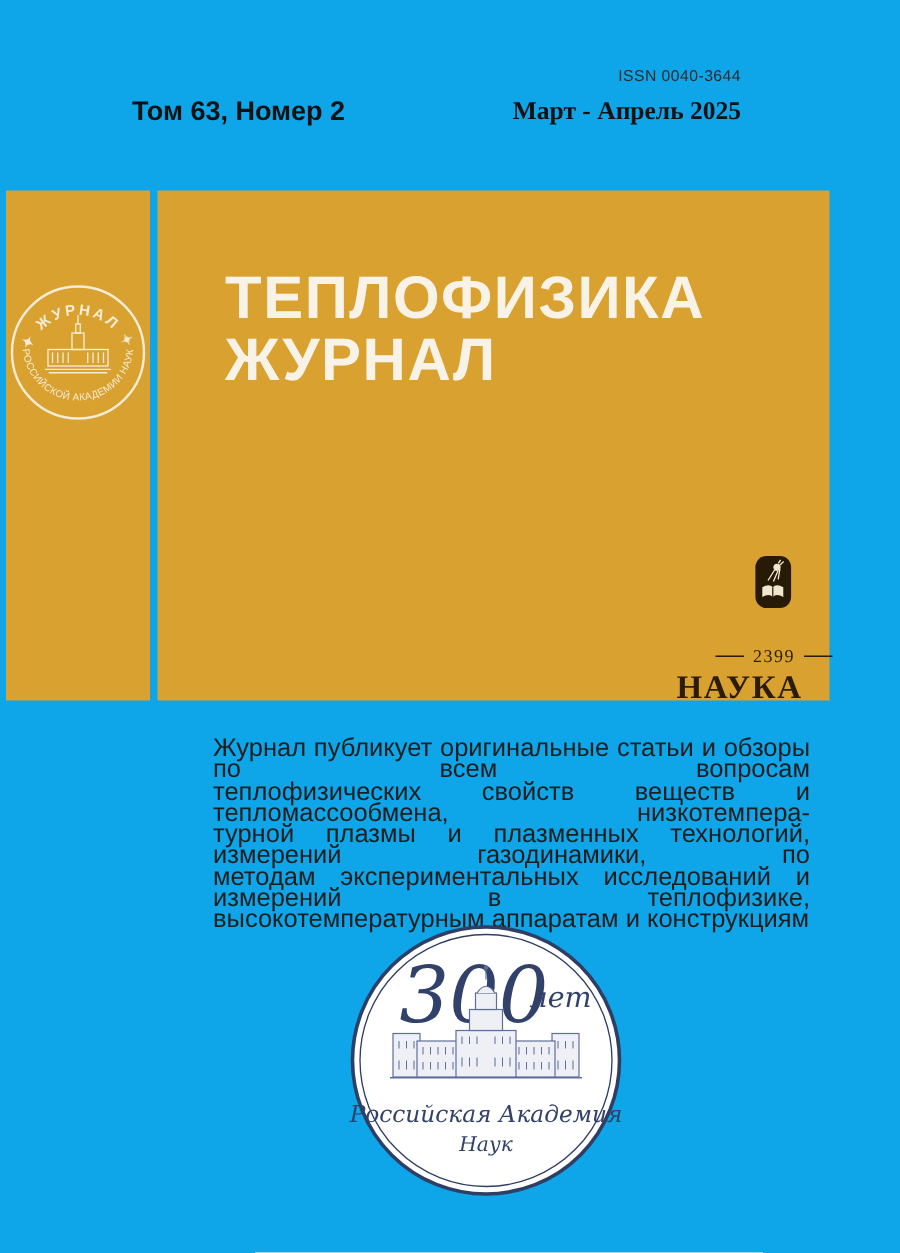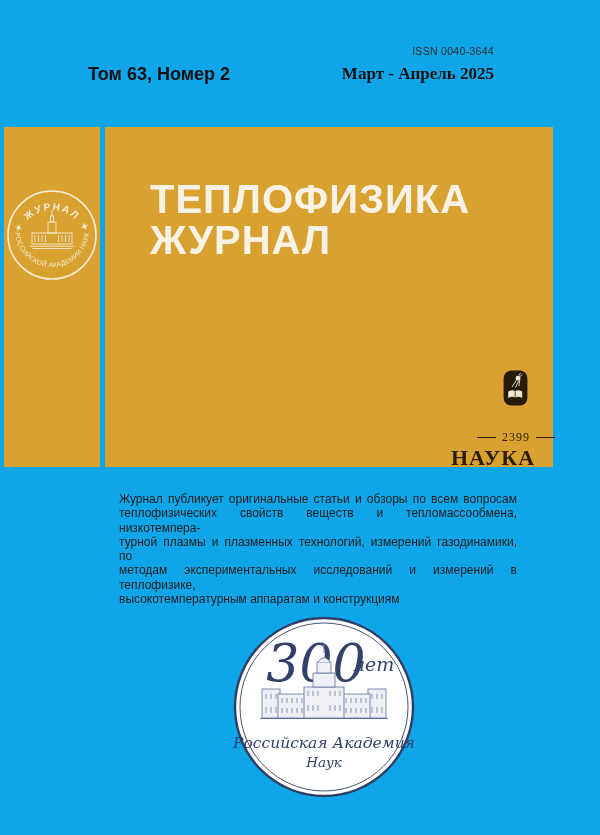--- a/index.html
+++ b/index.html
@@ -46,22 +46,22 @@
     position:absolute;left:346px;top:303px;width:130px;
     display:flex;align-items:center;justify-content:center;gap:6px;
     color:#2b1c06;
   }
   .pub-year-row .dash{width:19px;height:1.6px;background:#2b1c06;}
   .pub-year{
     font-family:"Liberation Serif",serif;font-size:12px;letter-spacing:1px;
   }
   
   .desc{
-    position:absolute;left:119px;top:492px;width:398px;
-    font-size:12px;line-height:14.25px;color:#1e1e1e;
+    position:absolute;left:142px;top:492px;width:398px;
+    font-size:17px;line-height:14.25px;color:#1e1e1e;
   }
   .desc-line{text-align:justify;text-align-last:justify;}
   .desc-line.last{text-align-last:left;}
   
   .emblem{position:absolute;left:232px;top:615px;width:184px;height:184px;}
   .script{font-family:"DejaVu Serif","Liberation Serif",serif;font-style:italic;}
 </style>
 </head>
 <body>
 

